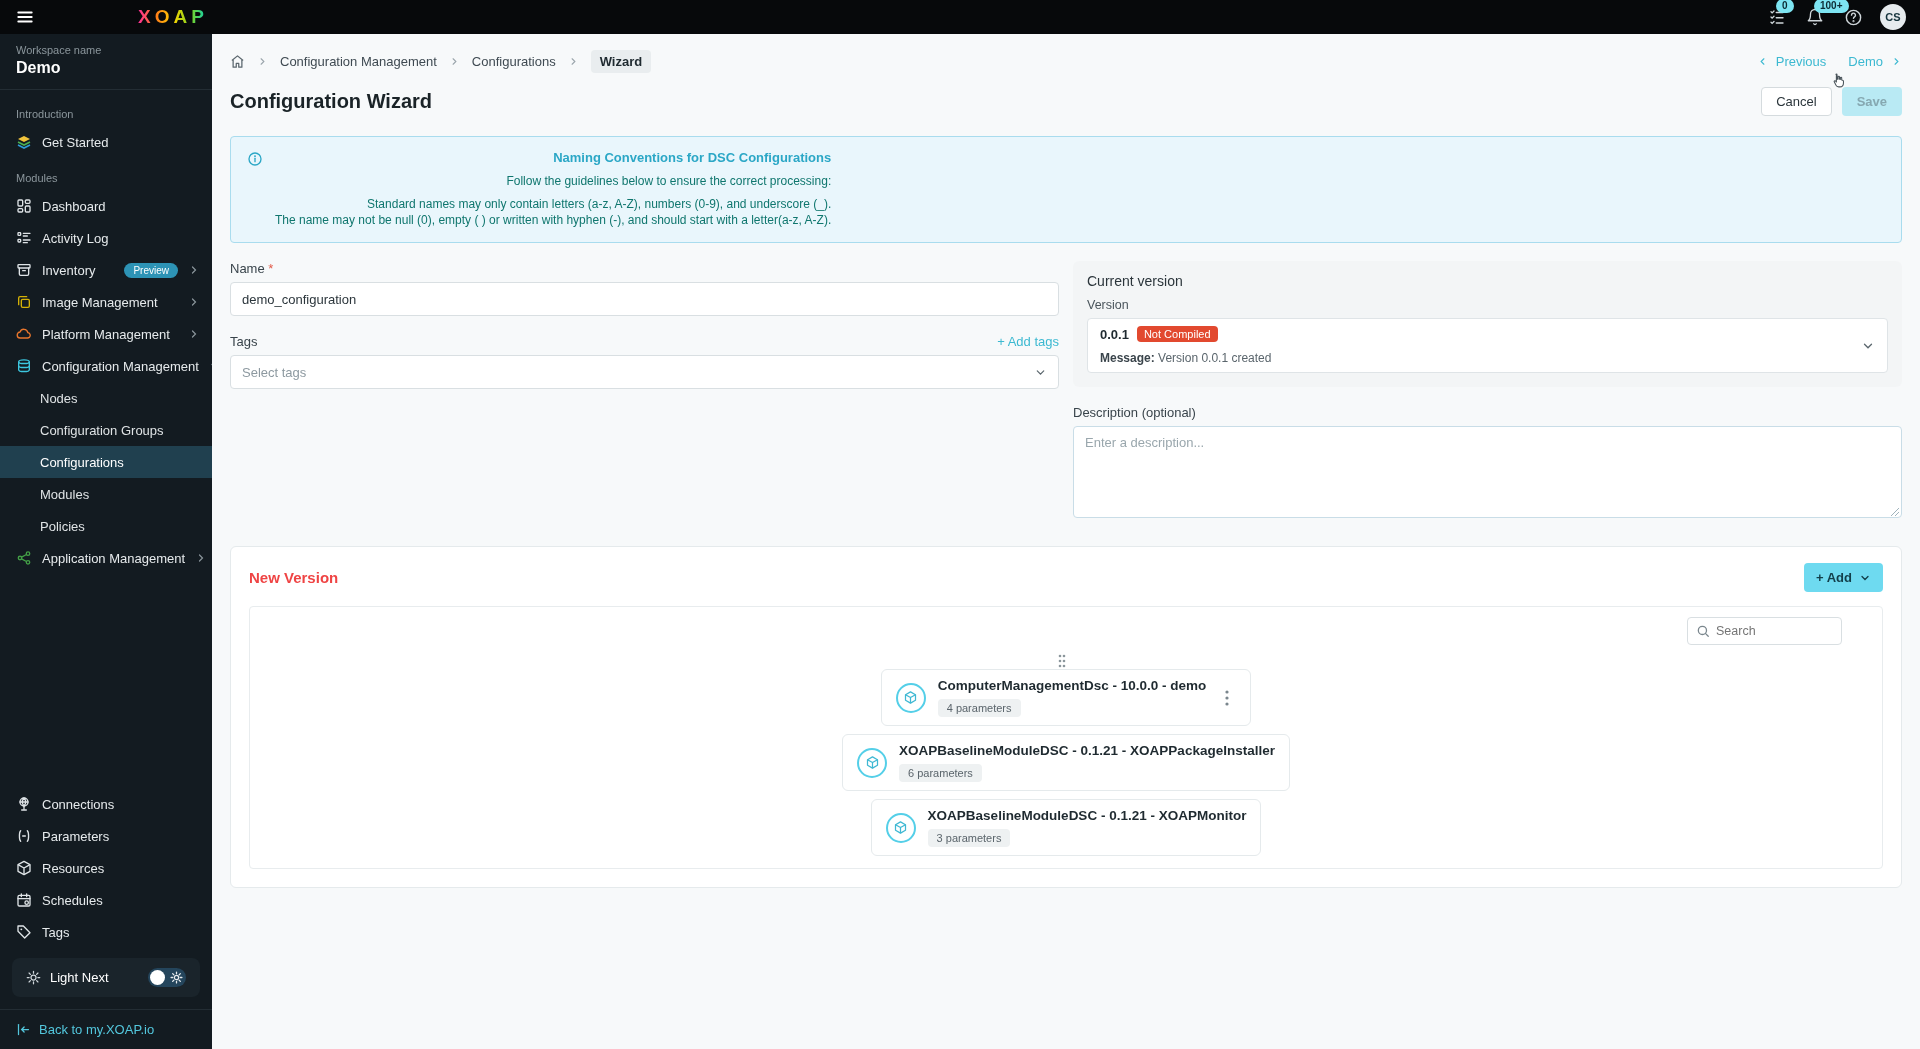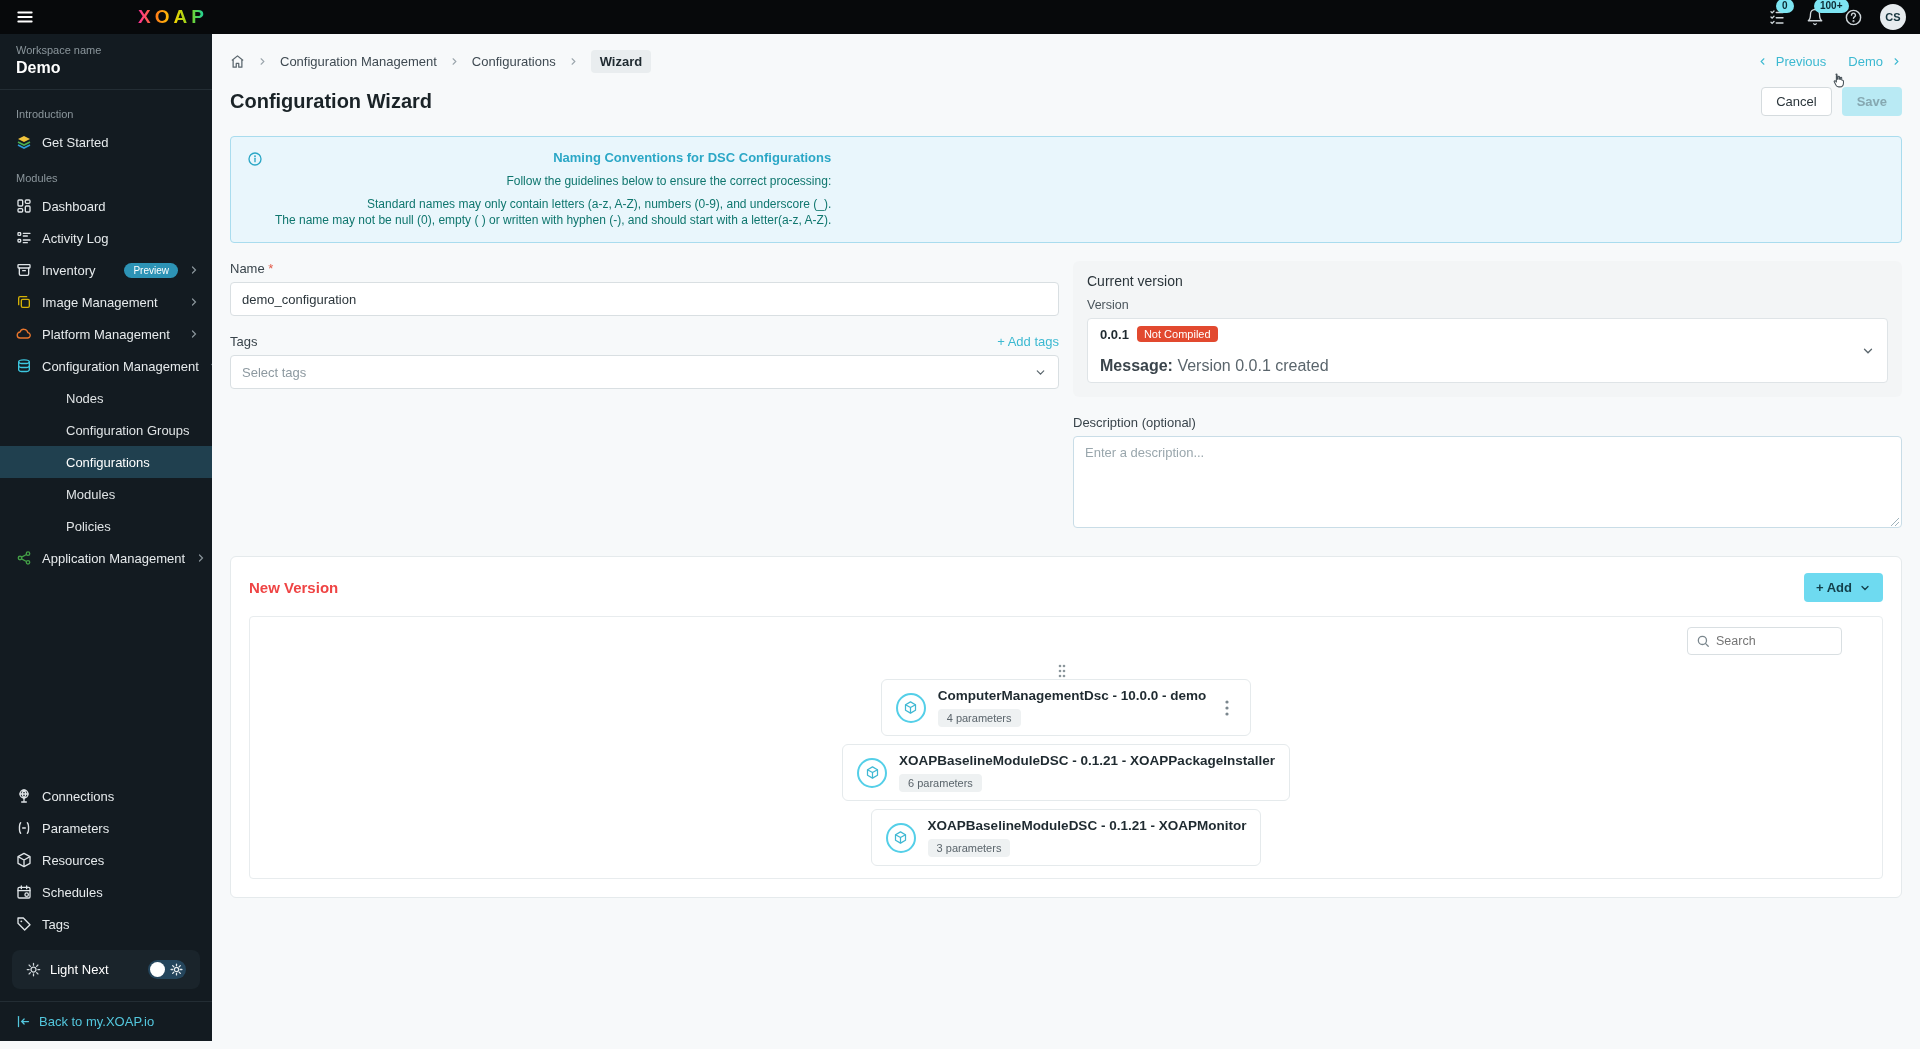--- a/index.html
+++ b/index.html
@@ -11,29 +11,29 @@
   .topbar { position:absolute; top:0; left:0; right:0; height:34px; background:#07090b; display:flex; align-items:center; padding:0 14px; z-index:30; }
   .hamburger { width:22px; height:22px; display:flex; align-items:center; justify-content:center; cursor:pointer; }
   .logo { position:absolute; left:138px; font-size:19px; font-weight:bold; letter-spacing:4px;
           background:linear-gradient(90deg,#ff2d9b,#ff7a1a,#ffd500,#7ed321,#00d1c1); -webkit-background-clip:text; background-clip:text; color:transparent; }
   .topbar-right { margin-left:auto; display:flex; align-items:center; gap:16px; }
   .tb-icon { position:relative; width:22px; height:22px; display:flex; align-items:center; justify-content:center; cursor:pointer; }
   .tb-badge { position:absolute; top:-7px; left:10px; background:#7de4f2; color:#0c2a33; font-size:10px; font-weight:bold; border-radius:9px; padding:1px 6px; line-height:12px; }
   .avatar { width:26px; height:26px; border-radius:50%; background:#e6ebee; color:#14333c; font-size:11px; font-weight:bold; display:flex; align-items:center; justify-content:center; }
 
   
-  .sidebar { position:absolute; top:34px; left:0; bottom:8px; width:212px; background:#131b21; color:#e6eaec; display:flex; flex-direction:column; z-index:20; }
+  .sidebar { position:absolute; top:34px; left:0; bottom:0; width:212px; background:#131b21; color:#e6eaec; display:flex; flex-direction:column; z-index:20; }
   .workspace { padding:10px 16px 12px; border-bottom:1px solid #232d34; }
   .workspace-label { font-size:11px; color:#8b969c; }
   .workspace-name { font-size:16px; font-weight:bold; color:#fff; margin-top:3px; }
   .nav { flex:1; display:flex; flex-direction:column; padding-top:4px; overflow:hidden; }
   .nav-section { font-size:11px; color:#8b969c; padding:14px 16px 6px; }
   .nav-item { height:32px; display:flex; align-items:center; gap:10px; padding:0 12px 0 16px; font-size:13px; cursor:pointer; }
   .nav-item .lbl { flex:1; white-space:nowrap; }
-  .nav-sub { height:32px; display:flex; align-items:center; padding-left:66px; font-size:13px; color:#dfe3e5; cursor:pointer; }
+  .nav-sub { height:32px; display:flex; align-items:center; padding-left:40px; font-size:13px; color:#dfe3e5; cursor:pointer; }
   .nav-sub.active { background:#20404f; color:#fff; }
   .pill-preview { background:#2d93b5; color:#fff; font-size:10px; padding:2px 9px; border-radius:10px; margin-left:2px; }
   .nav-bottom { margin-top:auto; }
   .lightmode-box { margin:10px 12px 12px; background:#1a242b; border-radius:8px; padding:10px 14px; display:flex; align-items:center; gap:9px; }
   .lightmode-box .lbl { font-size:13px; color:#fff; flex:1; }
   .toggle { width:38px; height:19px; background:#24455c; border-radius:10px; position:relative; cursor:pointer; display:flex; align-items:center; }
   .toggle .knob { position:absolute; left:2px; top:2px; width:15px; height:15px; border-radius:50%; background:#fff; }
   .toggle .sun { position:absolute; right:3px; top:3px; }
   .backlink-row { border-top:1px solid #232d34; padding:12px 16px; display:flex; align-items:center; gap:8px; }
   .backlink { color:#53c7dd; font-size:13px; cursor:pointer; }
@@ -69,21 +69,21 @@
   .select .ph { flex:1; }
 
   .version-panel { background:#f3f5f6; border-radius:6px; padding:12px 14px 14px; }
   .vp-title { font-size:14px; color:#2b353b; }
   .vp-sub { font-size:12.5px; color:#4a555c; margin-top:9px; margin-bottom:6px; }
   .version-select { background:#fff; border:1px solid #dfe4e7; border-radius:4px; padding:7px 12px; display:flex; align-items:center; cursor:pointer; }
   .vs-text { flex:1; }
   .vs-line1 { display:flex; align-items:center; gap:8px; }
   .vs-num { font-size:13px; font-weight:bold; color:#1f2a30; }
   .badge-red { background:#e2492f; color:#fff; font-size:11px; padding:2px 7px; border-radius:4px; }
-  .vs-line2 { font-size:16px; color:#5a656c; margin-top:15px; }
+  .vs-line2 { font-size:12px; color:#5a656c; margin-top:9px; }
   .vs-line2 b { color:#3a444b; }
   .desc-label { margin-top:18px; }
   .textarea { width:100%; height:92px; border:1px solid #c9dde7; border-radius:4px; background:#fff; font-size:13px; color:#2b353b; padding:8px 11px; resize:none; font-family:inherit; position:relative; }
   .textarea::placeholder, .text-input::placeholder { color:#9aa7ad; }
   .ta-wrap { position:relative; }
   .resize-grip { position:absolute; right:3px; bottom:6px; width:10px; height:10px;
     background:repeating-linear-gradient(135deg,transparent 0 2px,#9fb3bc 2px 3px); clip-path:polygon(100% 0,100% 100%,0 100%); }
 
   .nv-card { margin-top:24px; background:#fff; border:1px solid #e5eaec; border-radius:6px; padding:16px 18px 18px; }
   .nv-head { display:flex; align-items:center; justify-content:space-between; }

